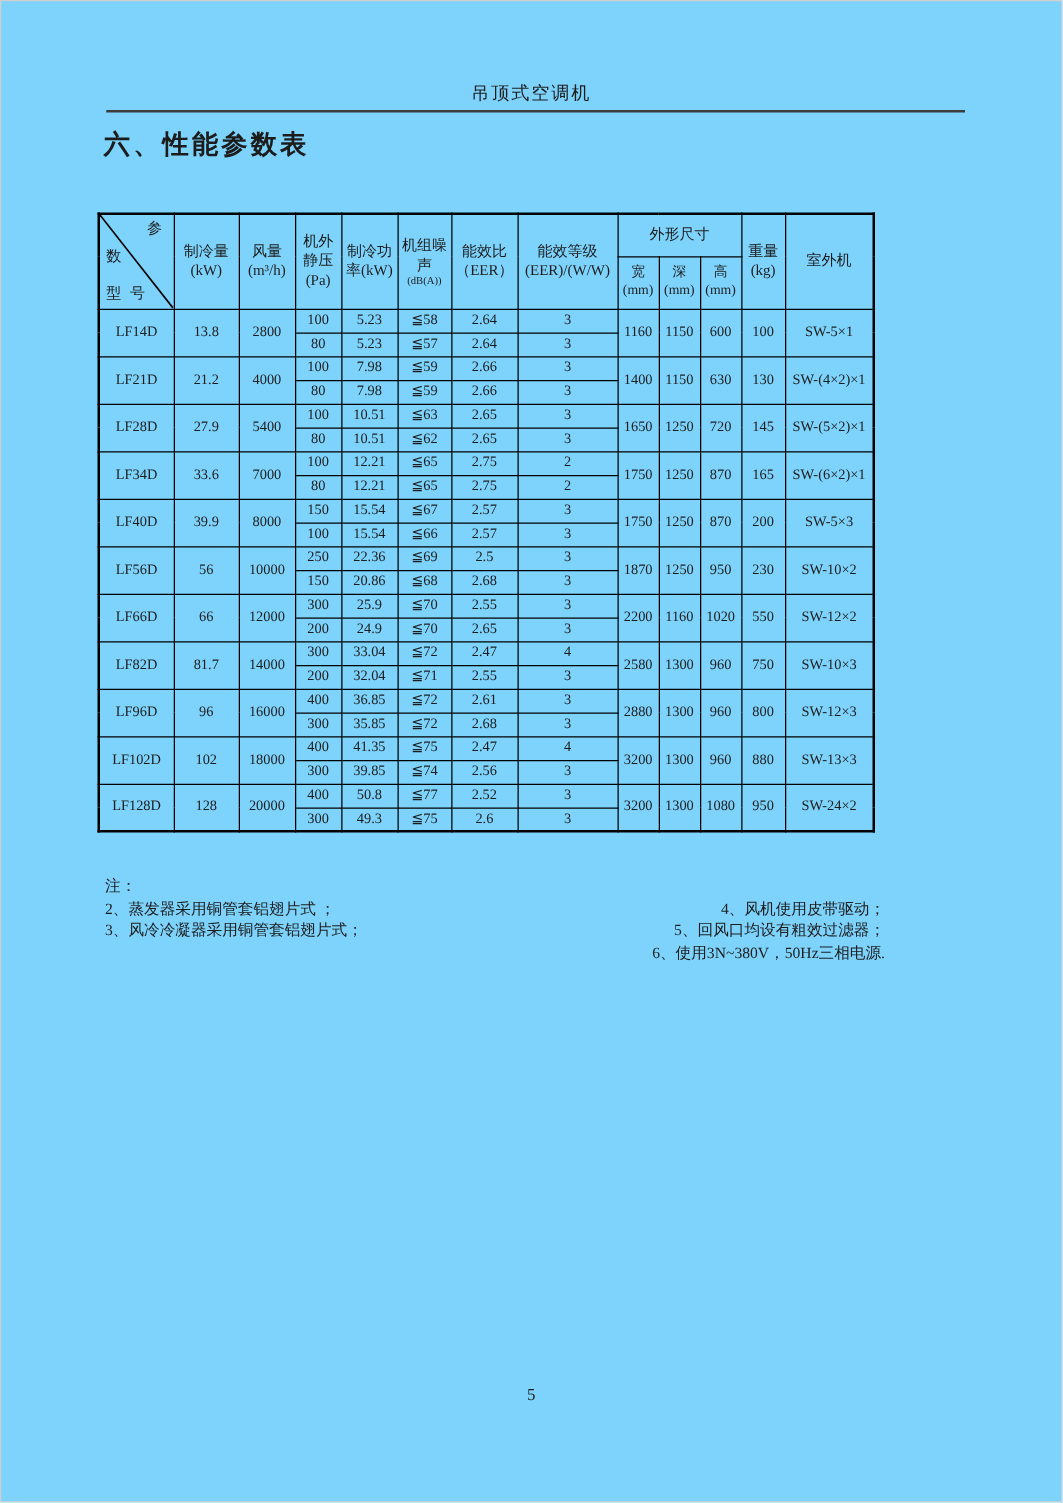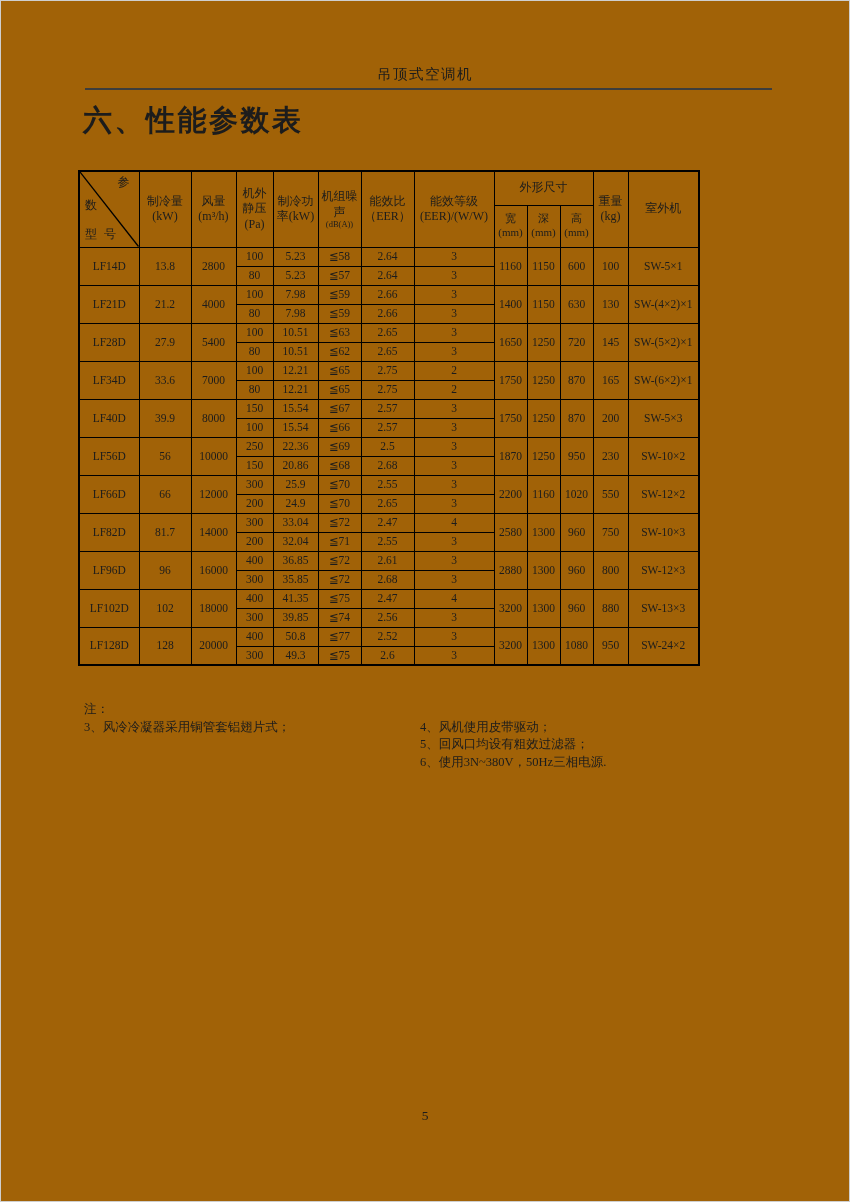--- a/index.html
+++ b/index.html
@@ -1,33 +1,33 @@
 <!DOCTYPE html>
 <html><head>
 <meta charset="utf-8">
 <style>
   * { margin:0; padding:0; box-sizing:border-box; }
   html,body { background:#ffffff; }
   .page {
-    position:relative; width:850px; height:1202px; background:#a16207;
+    position:relative; width:850px; height:1202px; background:#7dd3fc;
     font-family:"Liberation Serif","DejaVu Serif",serif; color:#1c1c1c;
     box-shadow: inset 0 0 0 1px #cfcfcf; overflow:hidden;
   }
   .running-header {
     position:absolute; top:65px; left:0; width:100%;
     text-align:center; font-size:14.5px; letter-spacing:1.5px;
   }
   .header-rule {
     position:absolute; top:88px; left:85px; width:687px;
     border-top:2px solid #3d3d3d;
   }
   .section-title {
     position:absolute; top:101px; left:83px;
     font-family:"Liberation Sans","DejaVu Sans",sans-serif;
-    font-size:29px; font-weight:bold; letter-spacing:2.5px;
+    font-size:21px; font-weight:bold; letter-spacing:2.5px;
   }
   .caption {
     position:absolute; top:148px; left:84px;
     font-size:15px; font-weight:bold; font-style:italic; letter-spacing:.5px;
   }
   .caption .cap-label { margin-right:22px; }
 
   table.perf {
     position:absolute; top:170px; left:78px; width:620px;
     border-collapse:collapse; table-layout:fixed;
@@ -48,21 +48,21 @@
 
   .diag { position:relative; padding:0; }
   .diag svg { position:absolute; left:0; top:0; width:100%; height:100%; display:block; }
   .diag .d-top { position:absolute; top:3px;  right:9px; font-size:12px; }
   .diag .d-mid { position:absolute; top:26px; left:5px;  font-size:12px; }
   .diag .d-bot { position:absolute; bottom:4px; left:5px; font-size:12px; letter-spacing:2px; }
 
   .notes { position:absolute; top:701px; left:84px; width:624px; font-size:12.5px; line-height:17.5px; }
   .notes-cols { display:flex; }
   .notes-col-left { width:336px; }
-  .notes-col-right { flex:1; }
+  .notes-col-right { flex:1;text-align:right; }
 
   .page-number { position:absolute; top:1108px; left:0; width:100%; text-align:center; font-size:13.5px; }
 </style>
 </head>
 <body>
 
 <div class="page">
 
   <div class="running-header">吊顶式空调机</div>
   <div class="header-rule"></div>
@@ -371,20 +371,21 @@
           <td>2.6</td>
           <td>3</td>
         </tr>
       </tbody>
   </table>
 
   <div class="notes">
     <div>注：</div>
     <div class="notes-cols">
       <div class="notes-col-left">
+          <div>2、蒸发器采用铜管套铝翅片式 ；</div>
           <div>3、风冷冷凝器采用铜管套铝翅片式；</div>
         </div>
       <div class="notes-col-right">
           <div>4、风机使用皮带驱动；</div>
           <div>5、回风口均设有粗效过滤器；</div>
           <div>6、使用3N~380V，50Hz三相电源.</div>
         </div>
     </div>
   </div>
 

